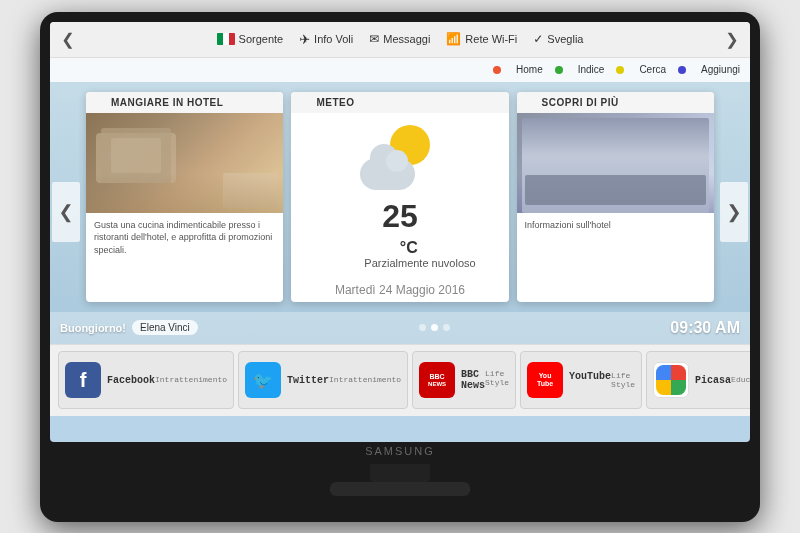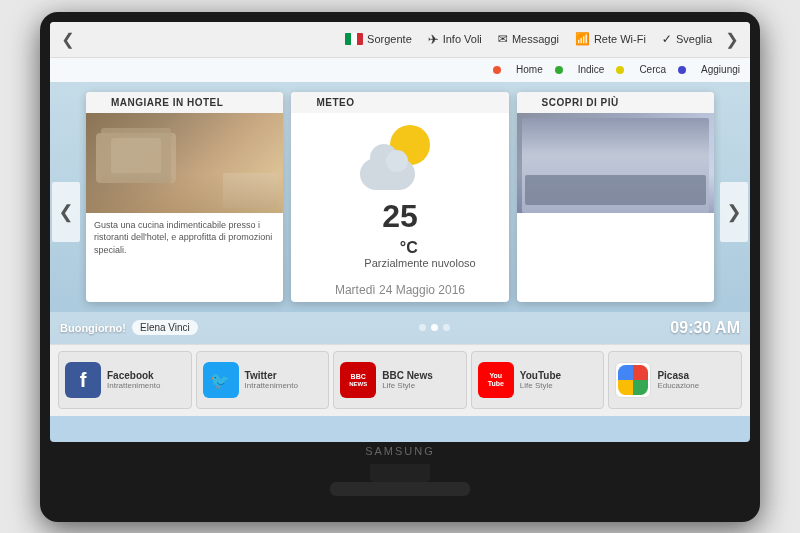--- a/index.html
+++ b/index.html
@@ -54,21 +54,21 @@
       justify-content: center;
       font-size: 16px;
       color: #555;
       cursor: pointer;
     }
 
     .nav-items {
       display: flex;
       flex: 1;
       align-items: center;
-      justify-content: flex-end;
+      justify-content: center;
     }
 
     .nav-item {
       display: flex;
       align-items: center;
       gap: 4px;
       font-size: 11px;
       color: #333;
       cursor: pointer;
       padding: 4px 8px;
@@ -389,21 +389,21 @@
     }
 
     .fb-icon { background: #3b5998; }
     .tw-icon { background: #1da1f2; }
     .bbc-icon { background: #cc0000; }
     .yt-icon { background: #ff0000; }
     .picasa-icon { background: white; }
 
     .app-info {
       display: flex;
-      flex-direction: column;
+      font-family: Liberation Mono, monospace;
     }
 
     .app-name {
       font-size: 10px;
       font-weight: bold;
       color: #333;
     }
 
     .app-category {
       font-size: 8px;
@@ -543,20 +543,21 @@
 
         <div class="card">
           <div class="card-header">SCOPRI DI PIÙ</div>
           <div class="card-image">
             <div class="rome-img">
 
               <div style="position:absolute;top:5px;left:5px;right:5px;bottom:0;background:linear-gradient(180deg,#9099b0 0%,#c0c8d8 40%,#a8b0c8 100%);border-radius:2px;"></div>
               <div style="position:absolute;bottom:8px;left:8px;right:8px;height:30px;background:rgba(100,110,130,0.6);border-radius:2px;"></div>
             </div>
           </div>
+          <div class="card-text">Informazioni sull'hotel</div>
         </div>
 
       </div>
 
       <div class="nav-arrow-right">❯</div>
 
       <div class="info-bar">
         <span class="greeting">Buongiorno!</span>
         <span class="user-badge">Elena Vinci</span>
         <div class="dots-indicator">

